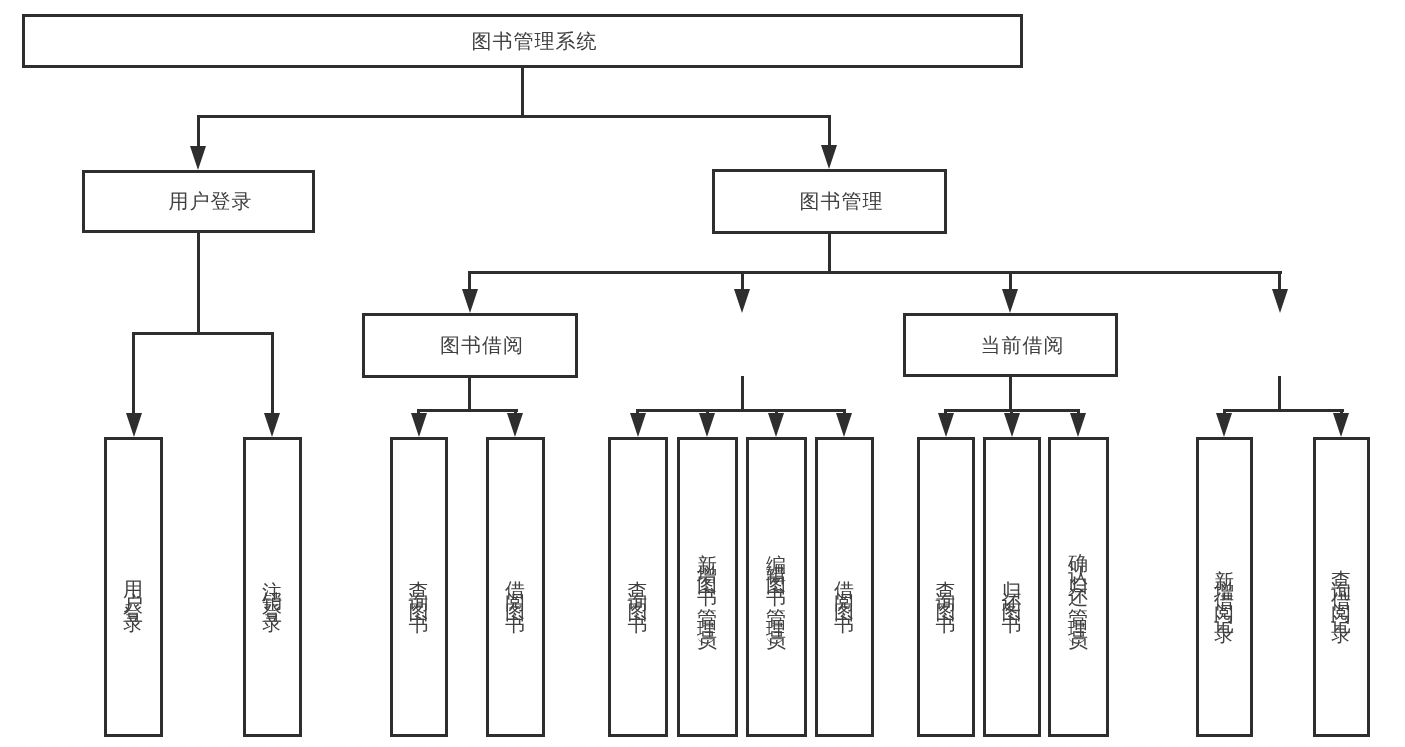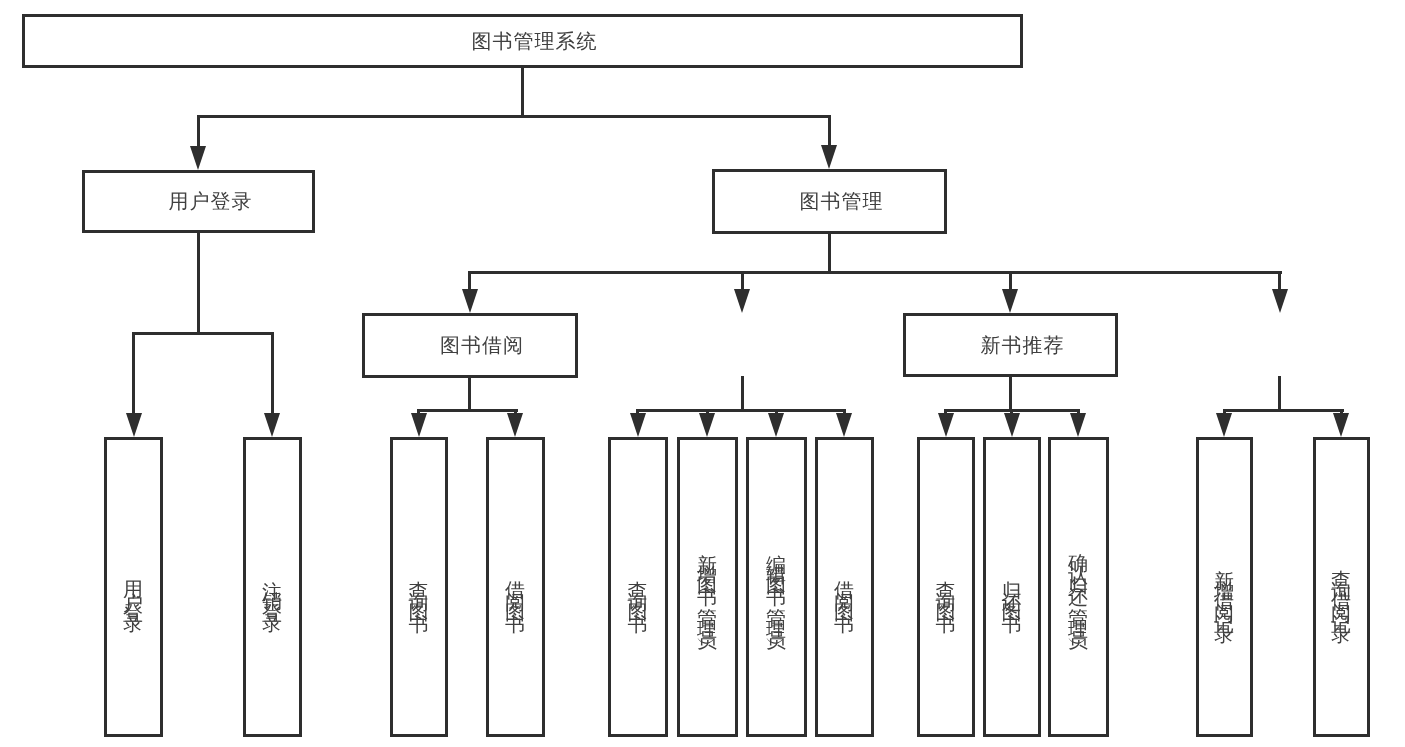--- a/index.html
+++ b/index.html
@@ -110,21 +110,21 @@
     <span>用户登录</span>
   </div>
   <div class="box hbox" style="left:712px;top:169px;width:235px;height:65px">
     <span>图书管理</span>
   </div>
 
   <div class="box hbox" style="left:362px;top:313px;width:216px;height:65px">
     <span>图书借阅</span>
   </div>
   <div class="box hbox" style="left:903px;top:313px;width:215px;height:64px">
-    <span>新书推荐</span>
+    <span>当前借阅</span>
   </div>
 
   <div class="box vbox" style="left:104px;top:437px;width:59px;height:300px">
     <span class="vtext">用户登录</span>
   </div>
   <div class="box vbox" style="left:243px;top:437px;width:59px;height:300px">
     <span class="vtext">注销登录</span>
   </div>
 
   <div class="box vbox" style="left:390px;top:437px;width:58px;height:300px">

